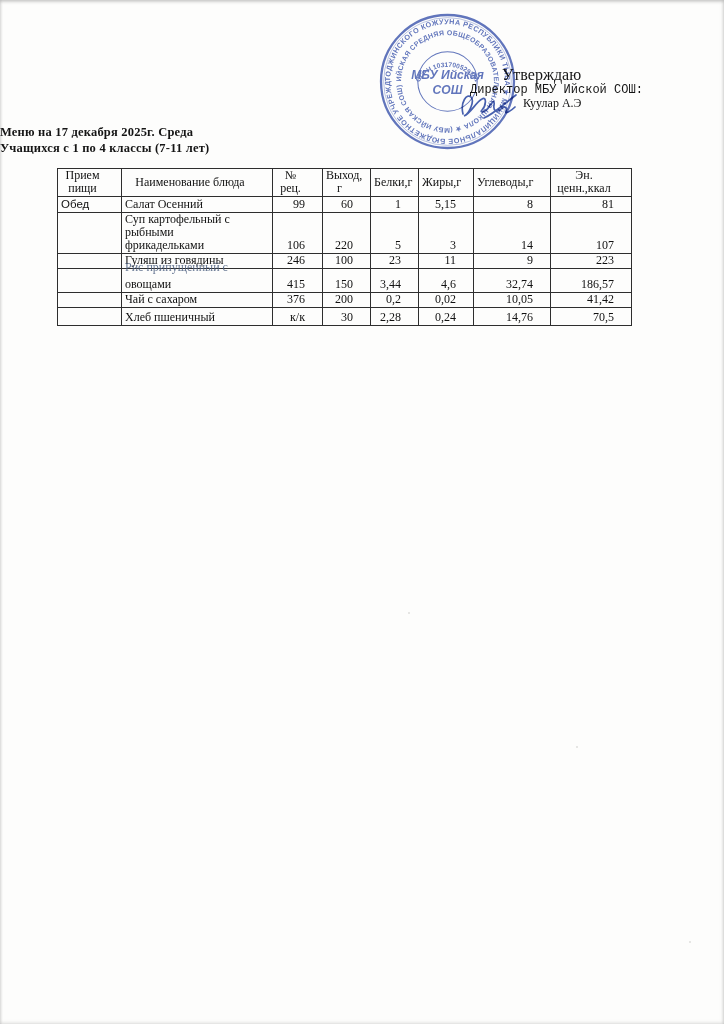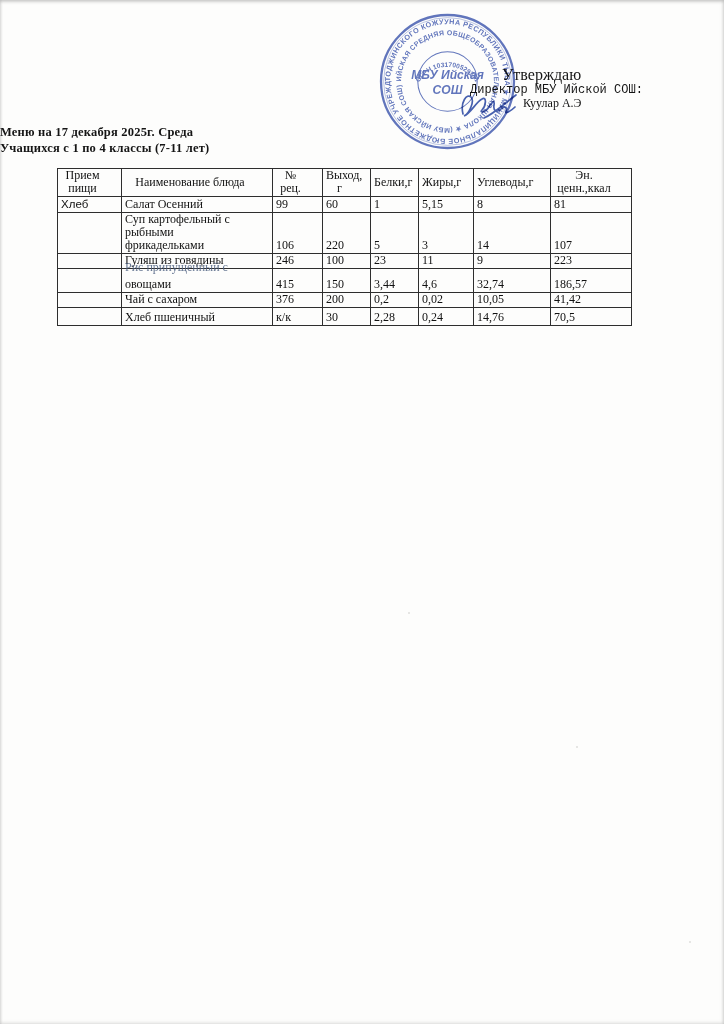--- a/index.html
+++ b/index.html
@@ -56,21 +56,21 @@
   tbody tr:nth-child(2){height:30px}
   tbody tr:nth-child(3){height:15px}
   tbody tr:nth-child(4){height:24px}
   tbody tr:nth-child(5){height:13px}
   tbody tr:nth-child(6){height:18px}
   td.c-meal{
     text-align:left;vertical-align:top;
     font-family:"Liberation Sans", sans-serif;font-size:11.5px;padding-top:1px;
   }
   td.c-name{text-align:left;position:relative;}
-  td.c-num{}
+  td.c-num{text-align:right;}
   td.c-name .raised{              
     position:absolute;top:-8px;left:3px;white-space:nowrap;
     color:#4d6080;opacity:.85;
   }
 </style>
 </head>
 <body>
 
 <div class="scan-edge"></div>
 
@@ -136,21 +136,21 @@
         <th>№ рец.</th>
         <th>Выход, г</th>
         <th>Белки,г</th>
         <th>Жиры,г</th>
         <th>Углеводы,г</th>
         <th>Эн. ценн.,ккал</th>
       </tr>
   </thead>
   <tbody>
       <tr>
-        <td class="c-meal">Хлеб</td>
+        <td class="c-meal">Обед</td>
         <td class="c-name">
           <div>Салат Осенний</div>
         </td>
         <td class="c-num">99</td>
         <td class="c-num">60</td>
         <td class="c-num">1</td>
         <td class="c-num">5,15</td>
         <td class="c-num">8</td>
         <td class="c-num">81</td>
       </tr>

